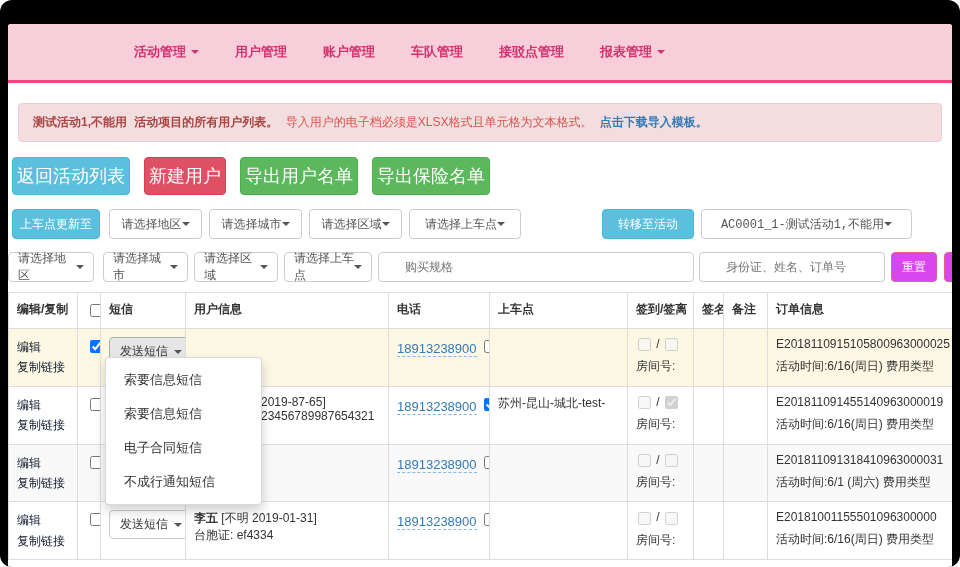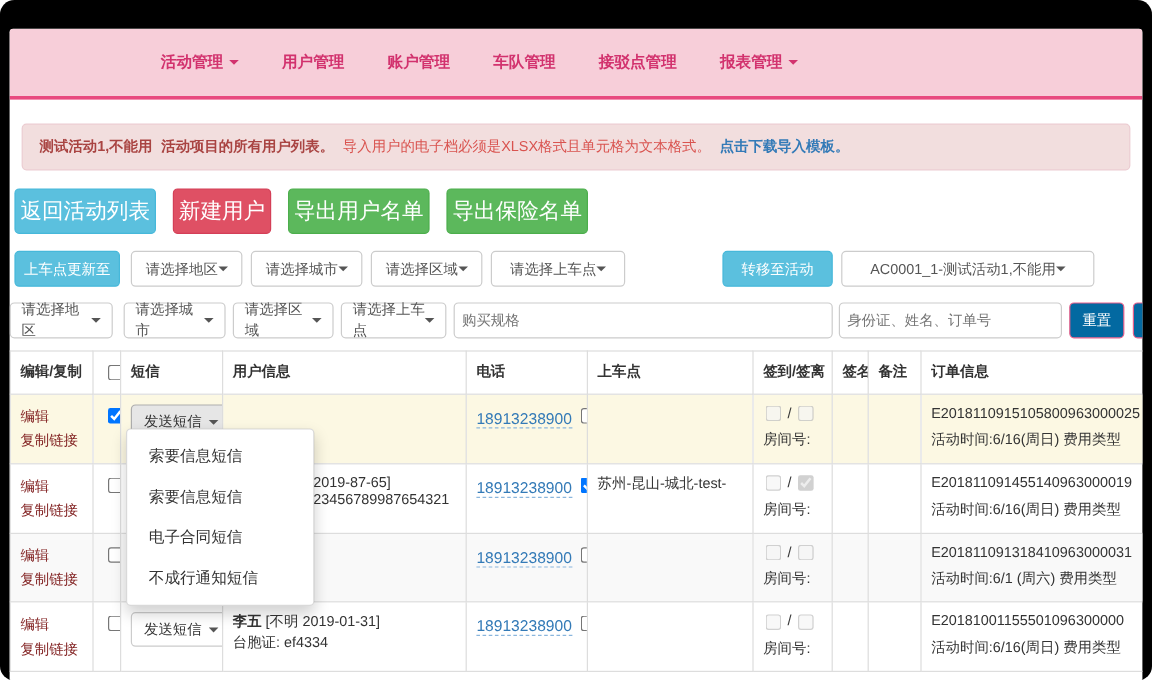--- a/index.html
+++ b/index.html
@@ -27,43 +27,43 @@
   .alert b { font-weight:bold; }
   .alert .warn { color:#d9534f; margin-left:4px; }
   .alert .alert-link { color:#337ab7; font-weight:bold; cursor:pointer; margin-left:4px; text-decoration:none; }
   
   .btn { border-radius:4px; font-size:18px; padding:6px 4px; color:#fff;
          border:1px solid transparent; cursor:pointer; white-space:nowrap;
          display:inline-flex; align-items:center; justify-content:center; }
   .btn-info    { background:#5bc0de; border-color:#46b8da; }
   .btn-danger  { background:#df5064; border-color:#d43f57; }
   .btn-success { background:#5cb85c; border-color:#4cae4c; }
-  .btn-pink    { background:#0369a1; border-color:#e55f8b; }
+  .btn-pink    { background:#d946ef; border-color:#e55f8b; }
   .toolbar { margin:15px 0 0 4px; display:flex; gap:14px; }
   
   .filter-row { display:flex; align-items:center; width:1010px; }
   .row-transfer { margin:14px 0 0 4px; }
   .row-filter   { margin:13px 0 0 0; }
   .sel { height:30px; background:#fff; border:1px solid #ccc; border-radius:4px;
          display:flex; align-items:center; justify-content:center;
          padding:0 9px; font-size:12px; color:#555; cursor:pointer; box-sizing:border-box; }
-  .txt { height:30px; border:1px solid #ccc; border-radius:4px; padding:0 6px;
+  .txt { height:30px; border:1px solid #ccc; border-radius:4px; padding:0 26px;
          font-size:12px; color:#555; box-sizing:border-box; }
   .btn-sm { height:30px; padding:10px 10px; font-size:12px; box-sizing:border-box; }
   
   .grid { border-collapse:collapse; table-layout:fixed; width:1160px;
           margin-top:10px; font-size:12px; color:#333; }
   .grid th,.grid td { border:1px solid #ddd; padding:8px; vertical-align:top;
                       text-align:left; overflow:hidden; }
   .grid th { font-weight:bold; white-space:nowrap; }
   .grid td { height:37px; }
   tr.hl { background:#fcf8e3; }
   tr.stripe { background:#f9f9f9; }
   .cell-edit { text-align:center; }
-  .cell-edit a { color:#7f1d1d; display:block; line-height:1.7; cursor:pointer; text-decoration:none; }
+  .cell-edit a { color:#0f172a; display:block; line-height:1.7; cursor:pointer; text-decoration:none; }
   .cell-cb { text-align:center; }
   .sms-btn { background:#fff; border:1px solid #ccc; border-radius:4px;
              padding:5px 10px; font-size:12px; color:#333; cursor:pointer;
              display:inline-flex; align-items:center; gap:6px; white-space:nowrap; }
   .sms-btn.active { background:#e6e6e6; border-color:#adadad; }
   .phone-link { color:#337ab7; border-bottom:1px dashed #8ab6dd; font-size:13px;
                 text-decoration:none; cursor:pointer; }
   .u-bold { font-weight:bold; }
   .line2 { margin-top:7px; }
   .u-offset { padding-left:75px !important; }
@@ -133,21 +133,21 @@
     </div>
     <div class="sel" style="width:93px;margin-right:7px;">
       <span>请选择区域</span>
       <span class="caret dark"></span>
     </div>
     <div class="sel" style="width:112px;">
       <span>请选择上车点</span>
       <span class="caret dark"></span>
     </div>
     <button class="btn btn-info btn-sm" style="width:92px;margin-left:81px;margin-right:7px;">转移至活动</button>
-    <div class="sel" style="width:211px;">
+    <div class="sel" style="width:211px;font-family:Liberation Mono, monospace;">
       <span>AC0001_1-测试活动1,不能用</span>
       <span class="caret dark"></span>
     </div>
   </div>
 
   <div class="filter-row row-filter">
     <div class="sel" style="width:86px;margin-right:9px;">
       <span>请选择地区</span>
       <span class="caret dark"></span>
     </div>

